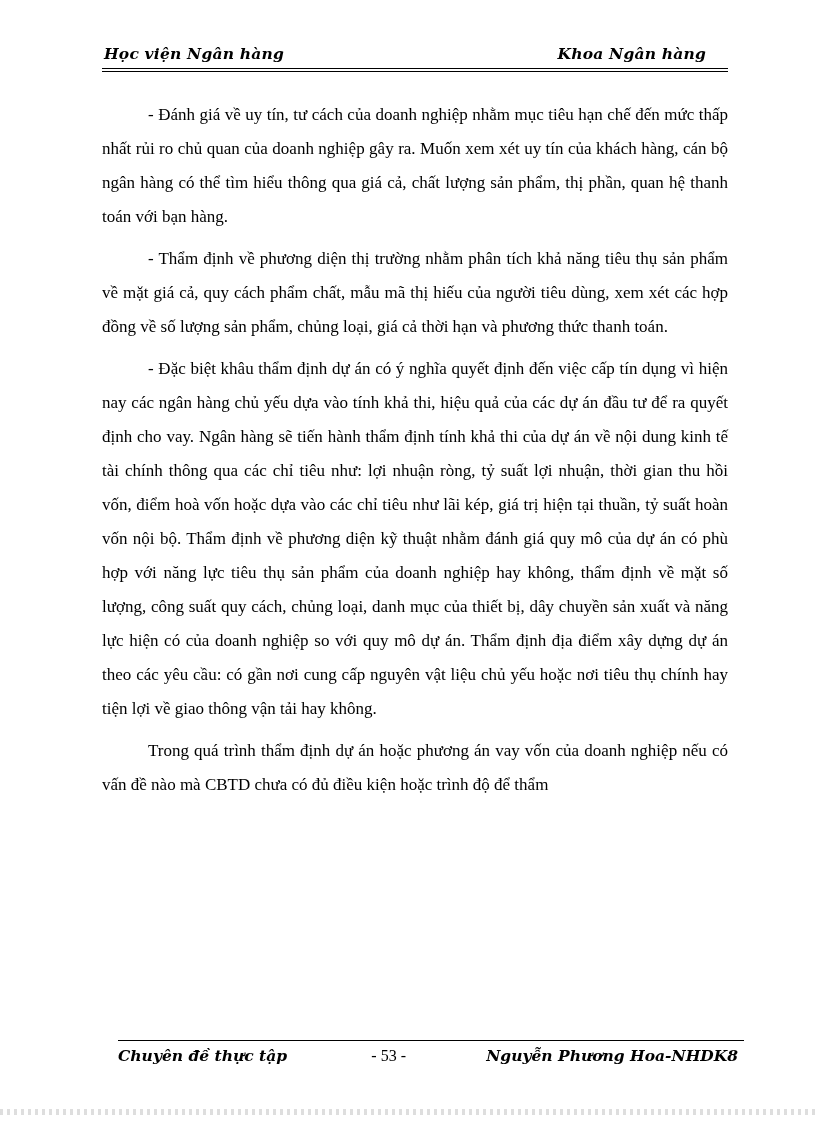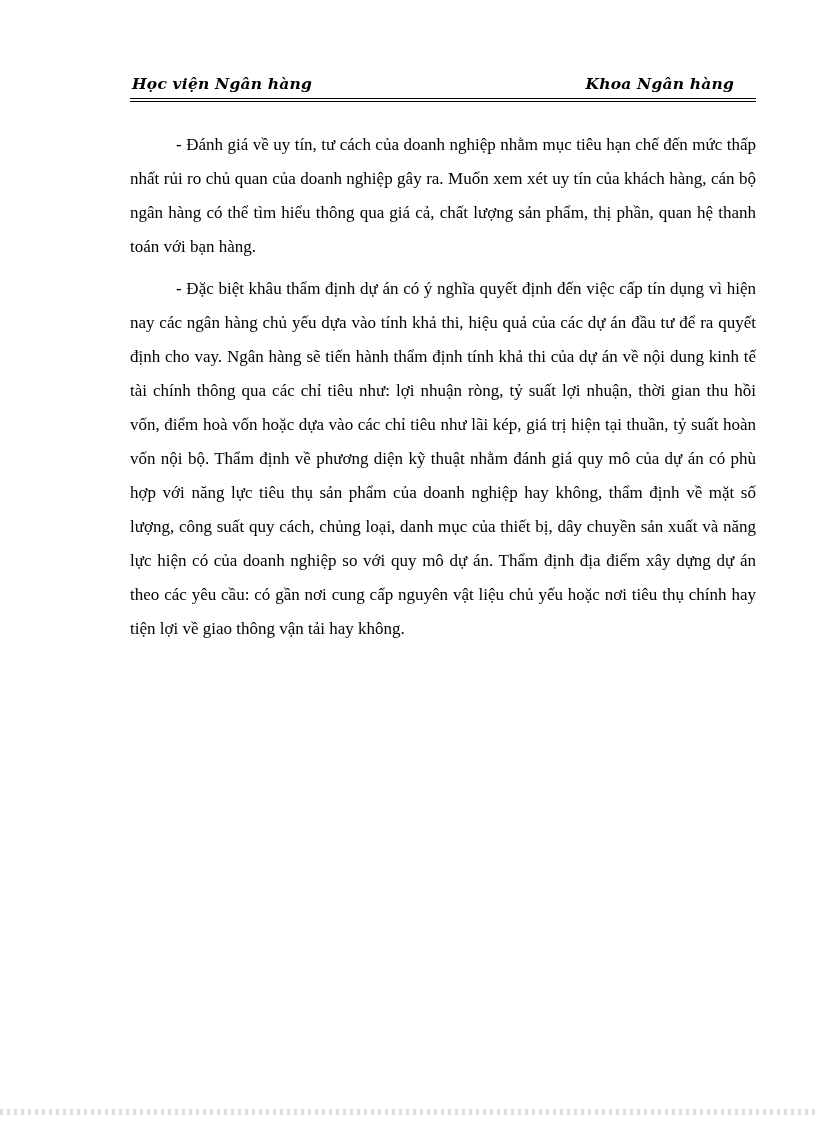--- a/index.html
+++ b/index.html
@@ -18,39 +18,39 @@
   .page {
     position: absolute;
     left: 0;
     top: 0;
     width: 816px;
     height: 1123px;
     background: #ffffff;
   }
   .content {
     position: absolute;
-    left: 130px;
+    left: 102px;
     top: 44px;
     width: 626px;
   }
 
   
   .doc-header {
     display: flex;
     justify-content: space-between;
     align-items: flex-end;
     font-family: "DejaVu Serif", serif;
     font-weight: bold;
     font-style: italic;
     font-size: 15.5px;
     letter-spacing: 0.2px;
     padding-bottom: 4px;
   }
   .doc-header .left { padding-left: 2px; }
-  .doc-header .right { padding-right: 22px; margin-top: 30px; }
+  .doc-header .right { padding-right: 22px; }
   .rule-double {
     border-top: 1.5px solid #000;
     border-bottom: 1.5px solid #000;
     height: 1.5px;
     margin-top: 1px;
     width: 100%;
   }
 
   
   .body-text {
@@ -122,21 +122,31 @@
   <div class="content">
 
     <div class="doc-header">
       <div class="left">Học viện Ngân hàng</div>
       <div class="right">Khoa Ngân hàng</div>
     </div>
     <div class="rule-double"></div>
 
     <div class="body-text">
       <p class="para indent">- Đánh giá về uy tín, tư cách của doanh nghiệp nhằm mục tiêu hạn chế đến mức thấp nhất rủi ro chủ quan của doanh nghiệp gây ra. Muốn xem xét uy tín của khách hàng, cán bộ ngân hàng có thể tìm hiểu thông qua giá cả, chất lượng sản phẩm, thị phần, quan hệ thanh toán với bạn hàng.</p>
+      <p class="para indent">- Thẩm định về phương diện thị trường nhằm phân tích khả năng tiêu thụ sản phẩm về mặt giá cả, quy cách phẩm chất, mẫu mã thị hiếu của người tiêu dùng, xem xét các hợp đồng về số lượng sản phẩm, chủng loại, giá cả thời hạn và phương thức thanh toán.</p>
       <p class="para indent">- Đặc biệt khâu thẩm định dự án có ý nghĩa quyết định đến việc cấp tín dụng vì hiện nay các ngân hàng chủ yếu dựa vào tính khả thi, hiệu quả của các dự án đầu tư để ra quyết định cho vay. Ngân hàng sẽ tiến hành thẩm định tính khả thi của dự án về nội dung kinh tế tài chính thông qua các chỉ tiêu như: lợi nhuận ròng, tỷ suất lợi nhuận, thời gian thu hồi vốn, điểm hoà vốn hoặc dựa vào các chỉ tiêu như lãi kép, giá trị hiện tại thuần, tỷ suất hoàn vốn nội bộ. Thẩm định về phương diện kỹ thuật nhằm đánh giá quy mô của dự án có phù hợp với năng lực tiêu thụ sản phẩm của doanh nghiệp hay không, thẩm định về mặt số lượng, công suất quy cách, chủng loại, danh mục của thiết bị, dây chuyền sản xuất và năng lực hiện có của doanh nghiệp so với quy mô dự án. Thẩm định địa điểm xây dựng dự án theo các yêu cầu: có gần nơi cung cấp nguyên vật liệu chủ yếu hoặc nơi tiêu thụ chính hay tiện lợi về giao thông vận tải hay không.</p>
+      <p class="para indent">Trong quá trình thẩm định dự án hoặc phương án vay vốn của doanh nghiệp nếu có vấn đề nào mà CBTD chưa có đủ điều kiện hoặc trình độ để thẩm</p>
     </div>
 
   </div>
 
+  <div class="doc-footer">
+    <div class="footer-rule"></div>
+    <div class="footer-row">
+      <div class="footer-left">Chuyên đề thực tập</div>
+      <div class="footer-center">- 53 -</div>
+      <div class="footer-right">Nguyễn Phương Hoa-NHDK8</div>
+    </div>
+  </div>
 
   <div class="bottom-edge"></div>
 
 </div>
 
 </body></html>

